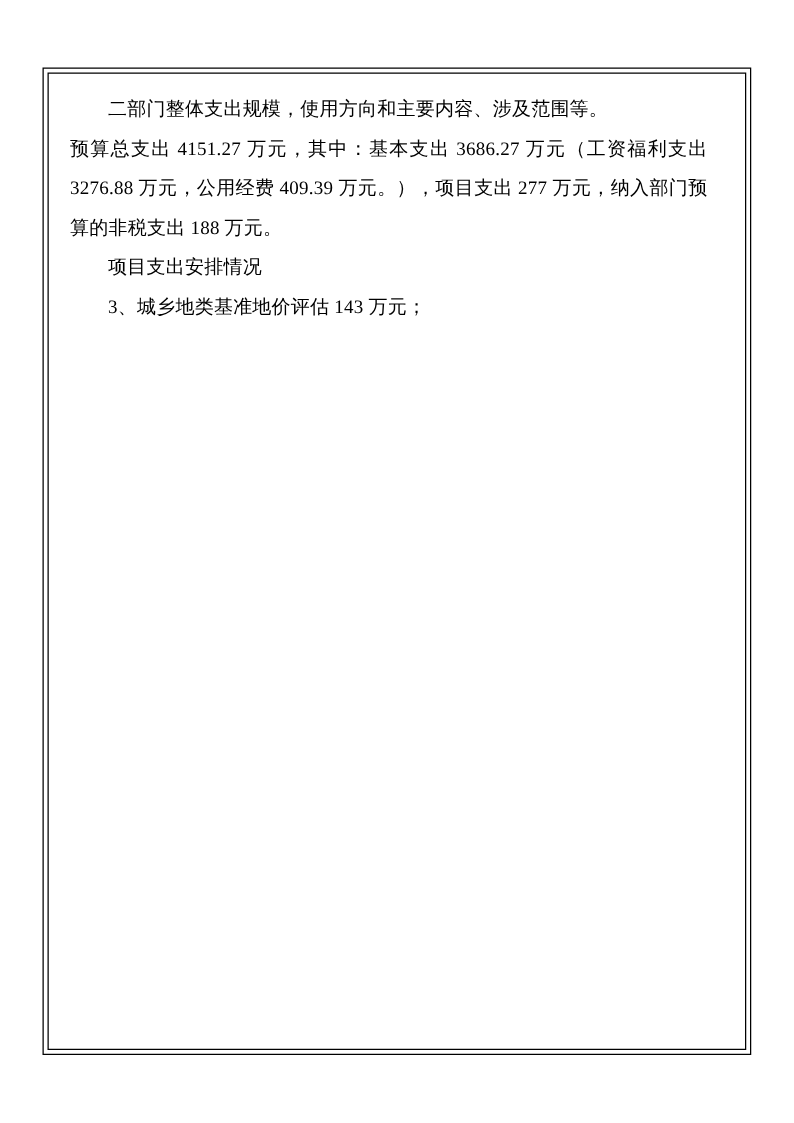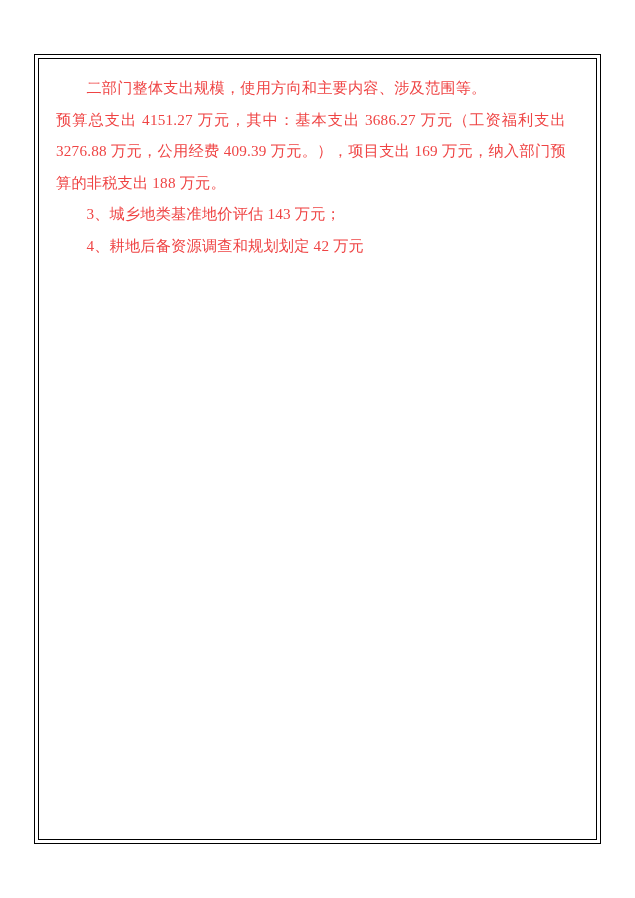--- a/index.html
+++ b/index.html
@@ -50,34 +50,34 @@
     overflow: hidden;
   }
   p.para {
     margin: 0 16px 0 0;
     font-size: 15.2px;
     line-height: 31.5px;
     text-align: justify;
     text-justify: inter-ideograph;
     letter-spacing: 0.2px;
     text-indent: 2em;
-    color: #ef4444;
+    color: #000000;
   }
   p.noindent {
     text-indent: 0;
   }
 </style>
 </head>
 <body>
 
 <div class="page">
 
   <div class="frame-outer"></div>
   <div class="frame-inner"></div>
 
   <div class="content">
     <p class="para">二部门整体支出规模，使用方向和主要内容、涉及范围等。</p>
-    <p class="para noindent">预算总支出 4151.27 万元，其中：基本支出 3686.27 万元（工资福利支出 3276.88 万元，公用经费 409.39 万元。），项目支出 169 万元，纳入部门预算的非税支出 188 万元。</p>
+    <p class="para noindent">预算总支出 4151.27 万元，其中：基本支出 3686.27 万元（工资福利支出 3276.88 万元，公用经费 409.39 万元。），项目支出 277 万元，纳入部门预算的非税支出 188 万元。</p>
+    <p class="para">项目支出安排情况</p>
     <p class="para">3、城乡地类基准地价评估 143 万元；</p>
-    <p class="para">4、耕地后备资源调查和规划划定 42 万元</p>
   </div>
 
 </div>
 
 </body></html>

